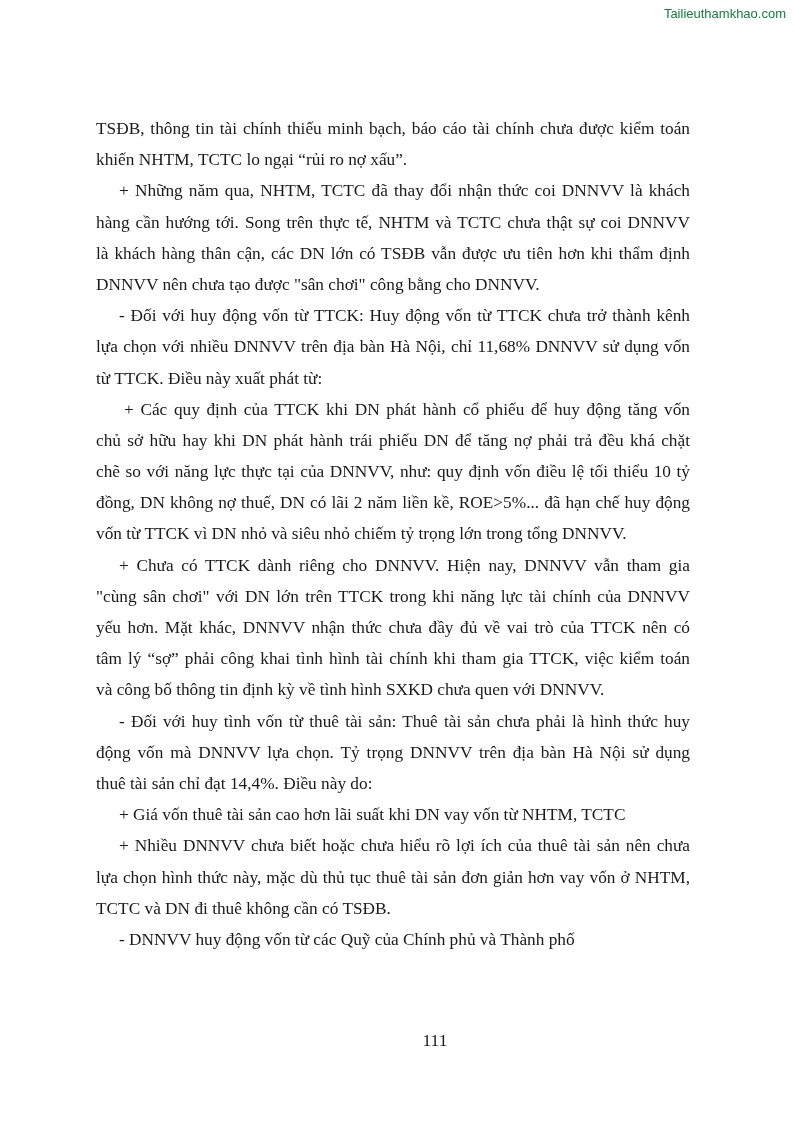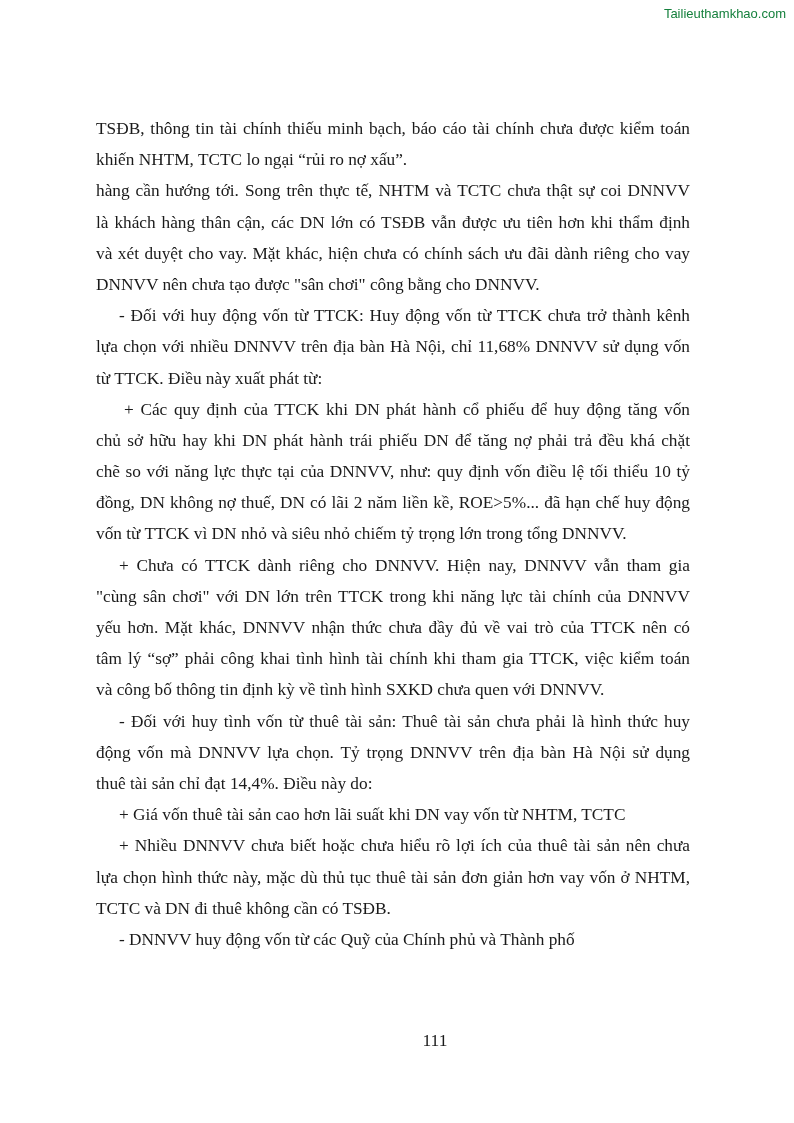--- a/index.html
+++ b/index.html
@@ -62,23 +62,23 @@
 <div class="watermark">Tailieuthamkhao.com</div>
 
 <div class="page-body">
 
   <div class="paragraph">
     <div class="line">TSĐB, thông tin tài chính thiếu minh bạch, báo cáo tài chính chưa được kiểm toán</div>
     <div class="line last">khiến NHTM, TCTC lo ngại “rủi ro nợ xấu”.</div>
   </div>
 
   <div class="paragraph">
+    <div class="line ind1">+ Những năm qua, NHTM, TCTC đã thay đổi nhận thức coi DNNVV là khách</div>
     <div class="line">hàng cần hướng tới. Song trên thực tế, NHTM và TCTC chưa thật sự coi DNNVV</div>
     <div class="line">là khách hàng thân cận, các DN lớn có TSĐB vẫn được ưu tiên hơn khi thẩm định</div>
-    <div class="line">và xét duyệt cho vay. Mặt khác, hiện chưa có chính sách ưu đãi dành riêng cho vay</div>
     <div class="line last">DNNVV nên chưa tạo được "sân chơi" công bằng cho DNNVV.</div>
   </div>
 
   <div class="paragraph">
     <div class="line ind1"><span class="it">- Đối với huy động vốn từ TTCK</span><span>: Huy động vốn từ TTCK chưa trở thành kênh</span></div>
     <div class="line">lựa chọn với nhiều DNNVV trên địa bàn Hà Nội, chỉ 11,68% DNNVV sử dụng vốn</div>
     <div class="line last">từ TTCK. Điều này xuất phát từ:</div>
   </div>
 
   <div class="paragraph">

